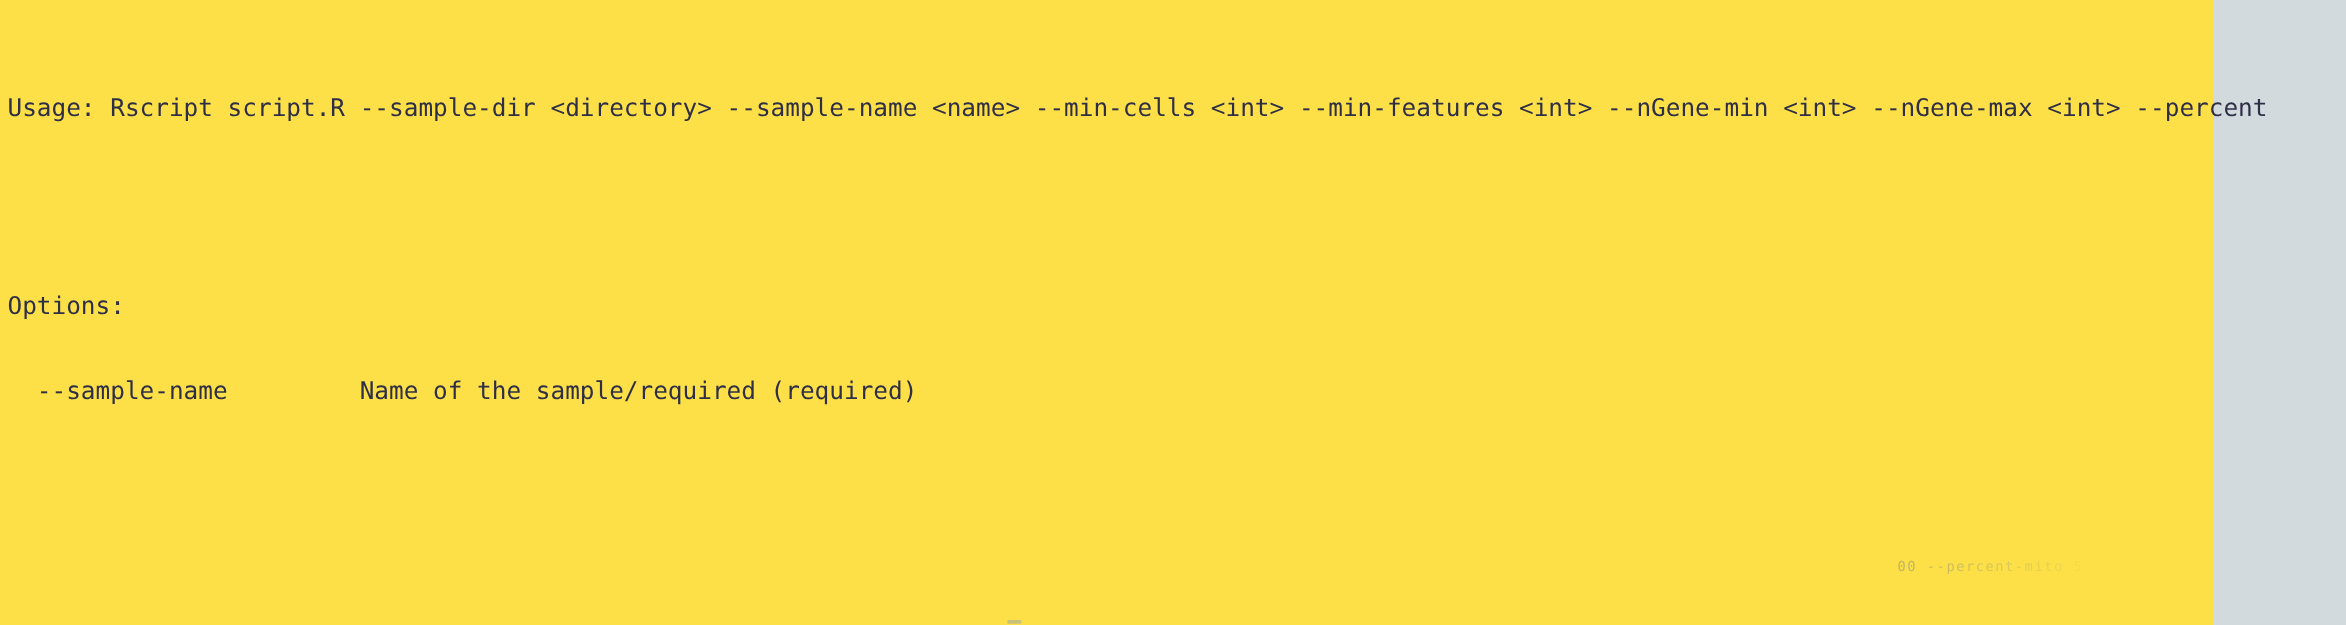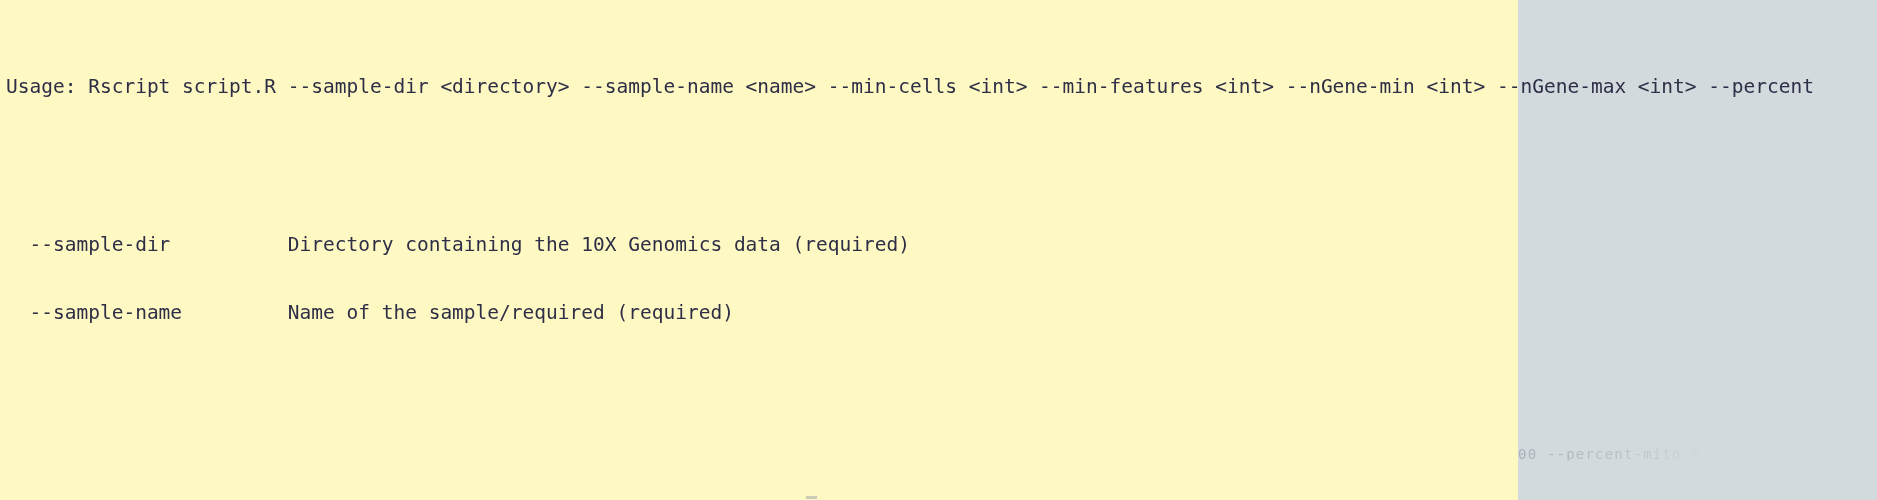--- a/index.html
+++ b/index.html
@@ -9,23 +9,23 @@
     background: #d3dadd;
   }
   body {
     width: 1877px;
     height: 500px;
     overflow: hidden;
     font-family: "DejaVu Sans Mono", "Liberation Mono", monospace;
   }
   #terminal {
     position: relative;
-    width: 1518px;
+    width: 1771px;
     height: 500px;
-    background: #fef9c3;
+    background: #fde047;
     color: #2e2e46;
     font-family: "DejaVu Sans Mono", "Liberation Mono", monospace;
     font-size: 19.5px;
     line-height: 22.6px;
     letter-spacing: 0px;
     padding: 8px 0 0 0;
     box-sizing: border-box;
     white-space: pre;
   }
   .line {
@@ -36,21 +36,21 @@
     color: #2e2e46;
   }
   .blank { color: transparent; }
 
   
   .ghost-artifact {
     position: absolute;
     left: 1518px;
     top: 447px;
     font-family: "DejaVu Sans Mono", "Liberation Mono", monospace;
-    font-size: 14px;
+    font-size: 11px;
     line-height: 14px;
     letter-spacing: 1.2px;
     color: #6e7a86;
     opacity: 0.45;
     white-space: pre;
     -webkit-mask-image: linear-gradient(to right, rgba(0,0,0,0.95) 0%, rgba(0,0,0,0.55) 45%, rgba(0,0,0,0.12) 80%, rgba(0,0,0,0) 100%);
     mask-image: linear-gradient(to right, rgba(0,0,0,0.95) 0%, rgba(0,0,0,0.55) 45%, rgba(0,0,0,0.12) 80%, rgba(0,0,0,0) 100%);
     pointer-events: none;
   }
   
@@ -65,21 +65,21 @@
   }
 </style>
 </head>
 <body>
 
 <div id="terminal">
 
   <span class="line">Usage: Rscript script.R --sample-dir &lt;directory&gt; --sample-name &lt;name&gt; --min-cells &lt;int&gt; --min-features &lt;int&gt; --nGene-min &lt;int&gt; --nGene-max &lt;int&gt; --percent</span>
   <span class="line blank"> </span>
 
-  <span class="line">  --sample-dir          Directory containing the 10X Genomics data (required)</span>
+  <span class="line">Options:</span>
   <span class="line">  --sample-name         Name of the sample/required (required)</span>
   
   
   
   
   
   
   
   
 

